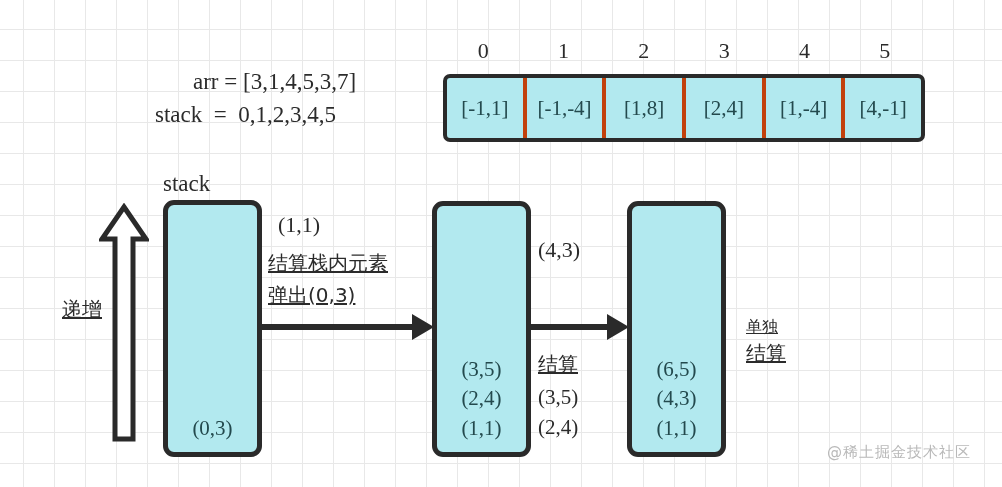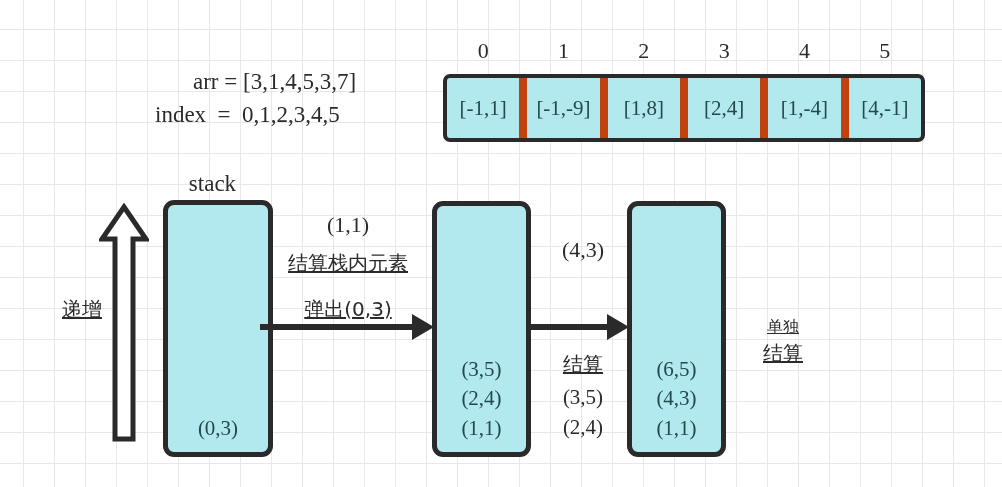--- a/index.html
+++ b/index.html
@@ -24,21 +24,21 @@
 
   
   .txt {
     position: absolute;
     color: #2b2b2b;
     white-space: pre;
     line-height: 1.25;
   }
   .serif { font-family: Liberation Serif, serif; }
   .cjk   { font-family: "DejaVu Sans", sans-serif; text-decoration: underline; }
-  .ctr   { text-align: center; }
+  .ctr   { }
 
   
   #array-row {
     position: absolute;
     left: 443px;
     top: 74px;
     width: 482px;
     height: 68px;
     display: flex;
     background: #b2e9ef;
@@ -47,21 +47,21 @@
     box-sizing: border-box;
   }
   .array-cell {
     flex: 1 1 0;
     display: flex;
     align-items: center;
     justify-content: center;
     font-family: "Liberation Serif", serif;
     font-size: 21px;
     color: #23494d;
-    border-right: 8px solid #c2410c;
+    border-right: 4px solid #c2410c;
     box-sizing: border-box;
   }
   .array-cell:last-child { border-right: none; }
 
   #array-indices {
     position: absolute;
     left: 443px;
     top: 38px;
     width: 482px;
     height: 28px;
@@ -126,54 +126,54 @@
     letter-spacing: 1px;
     white-space: pre;
   }
 </style>
 </head>
 <body>
 
 <div id="canvas">
 
   <div class="txt serif" style="left:193px; top:68px; font-size:23px;">arr = [3,1,4,5,3,7]</div>
-  <div class="txt serif" style="left:155px; top:101px; font-size:23px;">index  =  0,1,2,3,4,5</div>
+  <div class="txt serif" style="left:155px; top:101px; font-size:23px;">stack  =  0,1,2,3,4,5</div>
 
   <div id="array-indices">
     <div class="array-index">0</div>
     <div class="array-index">1</div>
     <div class="array-index">2</div>
     <div class="array-index">3</div>
     <div class="array-index">4</div>
     <div class="array-index">5</div>
   </div>
 
   <div id="array-row">
     <div class="array-cell">[-1,1]</div>
-    <div class="array-cell">[-1,-9]</div>
+    <div class="array-cell">[-1,-4]</div>
     <div class="array-cell">[1,8]</div>
     <div class="array-cell">[2,4]</div>
     <div class="array-cell">[1,-4]</div>
     <div class="array-cell">[4,-1]</div>
   </div>
 
   <div class="txt cjk ctr" style="left:62px; top:296px; width:34px; font-size:20px; line-height:1.35;"><span>递增</span></div>
 
   <svg id="up-arrow" style="left:99px; top:203px;" width="50" height="240" viewBox="0 0 50 240">
     <polygon points="25,4 47,36 34,36 34,236 16,236 16,36 3,36" fill="#ffffff" stroke="#2a2a2a" stroke-width="5" stroke-linejoin="miter"></polygon>
   </svg>
 
   <div class="txt serif ctr" style="left:163px; top:170px; width:99px; font-size:23px;">stack</div>
-  <div class="stack-box" style="left:163px; top:200px; width:110px; height:257px;">
+  <div class="stack-box" style="left:163px; top:200px; width:99px; height:257px;">
     <div class="stack-items"><span>(0,3)</span></div>
   </div>
 
   <div class="txt serif ctr" style="left:278px; top:211px; width:140px; font-size:22px;">(1,1)</div>
   <div class="txt cjk ctr" style="left:268px; top:251px; width:160px; font-size:20px;">结算栈内元素</div>
-  <div class="txt cjk ctr" style="left:268px; top:297px; width:160px; font-size:20px;">弹出(0,3)</div>
+  <div class="txt cjk ctr" style="left:268px; top:283px; width:160px; font-size:20px;">弹出(0,3)</div>
 
   <div class="h-arrow" style="left:260px; top:314px; width:174px; height:26px;">
     <div class="shaft" style="width:154px;"></div>
     <div class="head" style="left:152px;"></div>
   </div>
 
   <div class="stack-box" style="left:432px; top:201px; width:99px; height:256px;">
     <div class="stack-items"><span>(3,5)</span><br><span>(2,4)</span><br><span>(1,1)</span></div>
   </div>
 
@@ -188,14 +188,15 @@
   <div class="txt serif ctr" style="left:538px; top:384px; width:90px; font-size:21px;">(3,5)</div>
   <div class="txt serif ctr" style="left:538px; top:414px; width:90px; font-size:21px;">(2,4)</div>
 
   <div class="stack-box" style="left:627px; top:201px; width:99px; height:256px;">
     <div class="stack-items"><span>(6,5)</span><br><span>(4,3)</span><br><span>(1,1)</span></div>
   </div>
 
   <div class="txt cjk ctr" style="left:746px; top:317px; width:74px; font-size:16px;">单独</div>
   <div class="txt cjk ctr" style="left:746px; top:341px; width:74px; font-size:20px;">结算</div>
 
+  <div id="watermark" style="left:827px; top:443px;">@稀土掘金技术社区</div>
 
 </div>
 
 </body></html>

